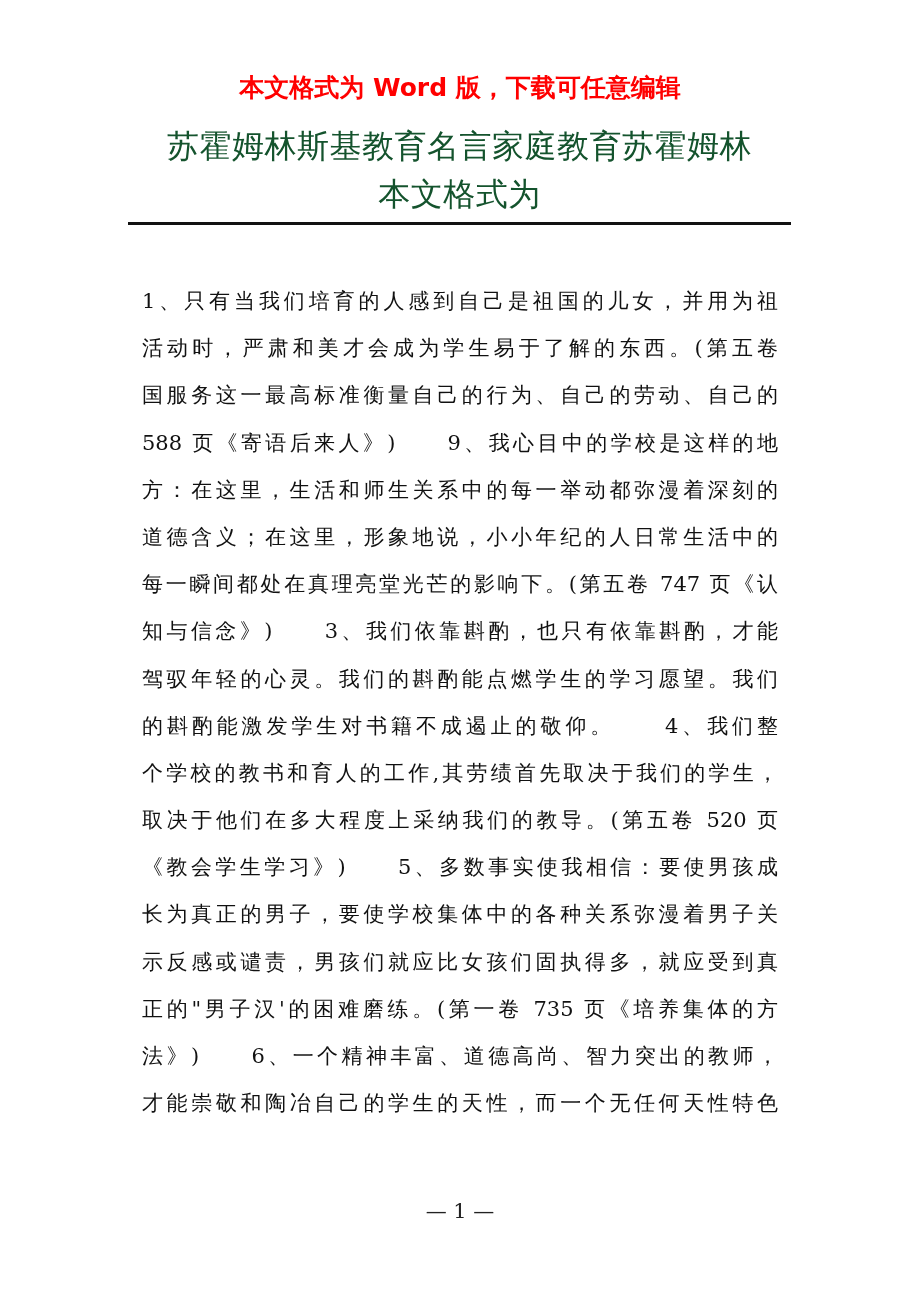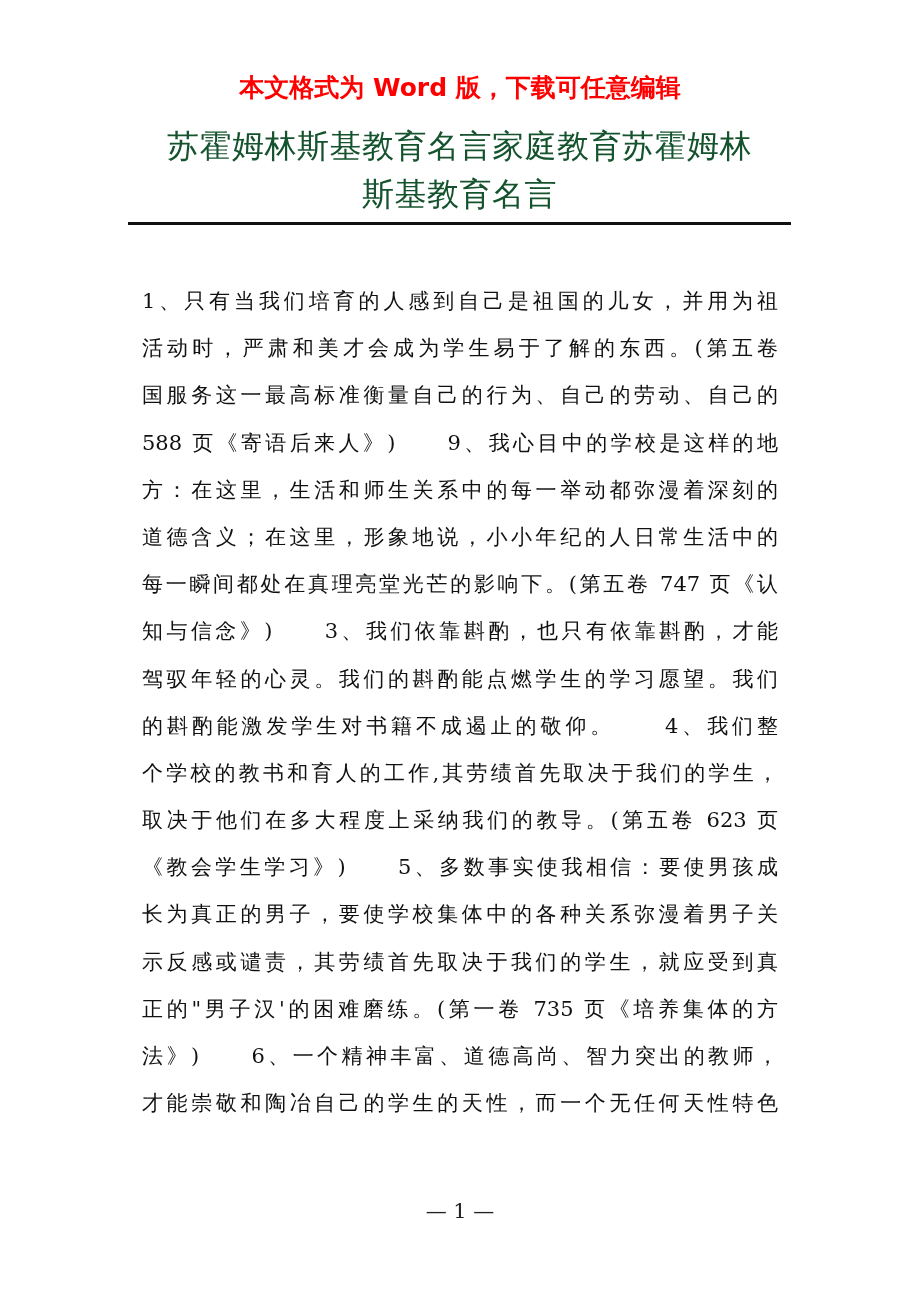--- a/index.html
+++ b/index.html
@@ -92,41 +92,41 @@
   </style>
 </head>
 <body>
 
 <div class="page">
 
   <div class="notice">本文格式为 Word 版，下载可任意编辑</div>
 
   <div class="title">
     <span class="title-line">苏霍姆林斯基教育名言家庭教育苏霍姆林</span>
-    <span class="title-line">斯基教育名言</span>
+    <span class="title-line">本文格式为</span>
   </div>
 
   <div class="divider"></div>
 
   <div class="body-text">
     <span class="text-line">1、只有当我们培育的人感到自己是祖国的儿女，并用为祖</span>
     <span class="text-line">活动时，严肃和美才会成为学生易于了解的东西。(第五卷</span>
     <span class="text-line">国服务这一最高标准衡量自己的行为、自己的劳动、自己的</span>
     <span class="text-line">588 页《寄语后来人》)　　9、我心目中的学校是这样的地</span>
     <span class="text-line">方：在这里，生活和师生关系中的每一举动都弥漫着深刻的</span>
     <span class="text-line">道德含义；在这里，形象地说，小小年纪的人日常生活中的</span>
     <span class="text-line">每一瞬间都处在真理亮堂光芒的影响下。(第五卷 747 页《认</span>
     <span class="text-line">知与信念》)　　3、我们依靠斟酌，也只有依靠斟酌，才能</span>
     <span class="text-line">驾驭年轻的心灵。我们的斟酌能点燃学生的学习愿望。我们</span>
     <span class="text-line">的斟酌能激发学生对书籍不成遏止的敬仰。　　4、我们整</span>
     <span class="text-line">个学校的教书和育人的工作,其劳绩首先取决于我们的学生，</span>
-    <span class="text-line">取决于他们在多大程度上采纳我们的教导。(第五卷 623 页</span>
+    <span class="text-line">取决于他们在多大程度上采纳我们的教导。(第五卷 520 页</span>
     <span class="text-line">《教会学生学习》)　　5、多数事实使我相信：要使男孩成</span>
     <span class="text-line">长为真正的男子，要使学校集体中的各种关系弥漫着男子关</span>
-    <span class="text-line">示反感或谴责，其劳绩首先取决于我们的学生，就应受到真</span>
+    <span class="text-line">示反感或谴责，男孩们就应比女孩们固执得多，就应受到真</span>
     <span class="text-line">正的"男子汉'的困难磨练。(第一卷 735 页《培养集体的方</span>
     <span class="text-line">法》)　　6、一个精神丰富、道德高尚、智力突出的教师，</span>
     <span class="text-line last">才能崇敬和陶冶自己的学生的天性，而一个无任何天性特色</span>
   </div>
 
   <div class="page-number">— 1 —</div>
 
 </div>
 
 </body></html>

